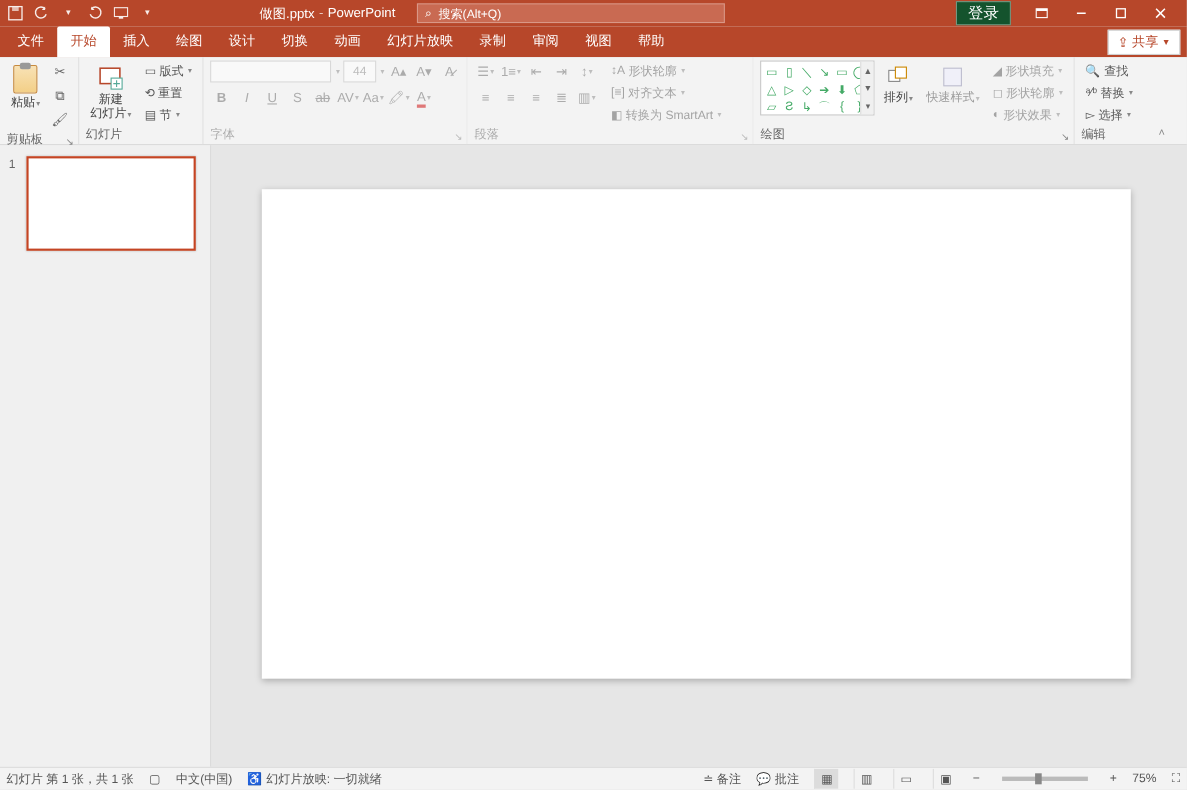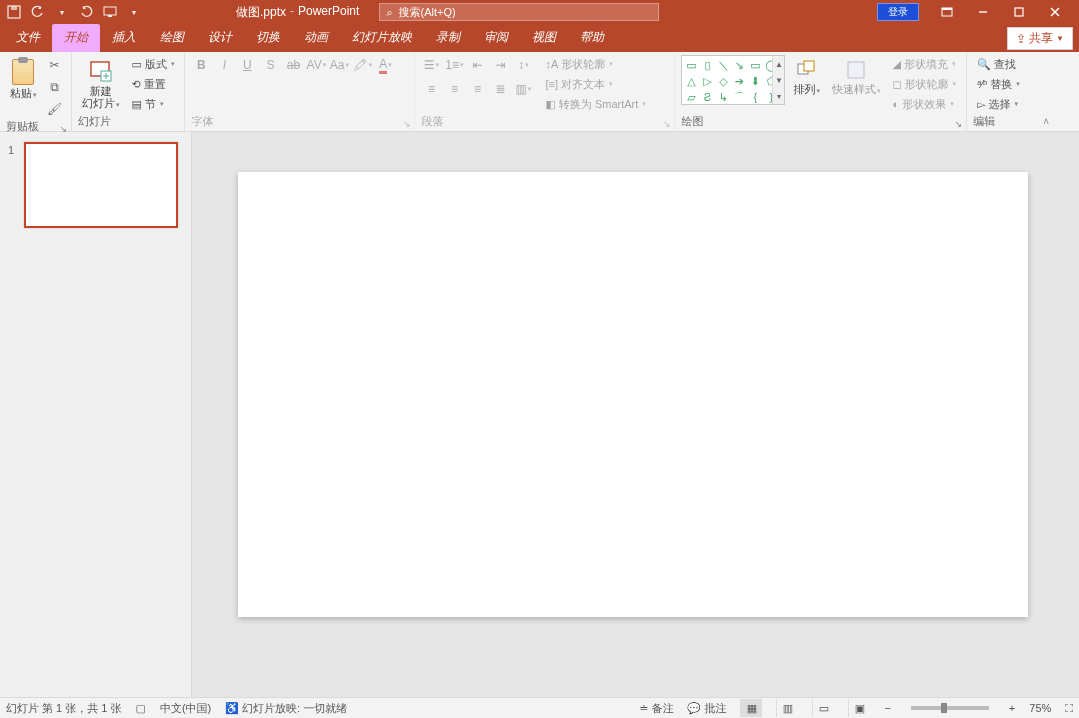--- a/index.html
+++ b/index.html
@@ -7,28 +7,28 @@
 
 
 .titlebar { height: 24px; background: #b7472a; display: flex; align-items: center; color: #fff; padding: 0 6px; }
 .titlebar .qat { display: flex; align-items: center; gap: 8px; }
 .titlebar .qat .ico { width: 16px; height: 16px; display: flex; align-items: center; justify-content: center; opacity: .9; }
 .titlebar .title-area { flex: 0 0 auto; margin-left: 94px; font-size: 12px; display: flex; gap: 4px; }
 .titlebar .sep { opacity: .7; }
 .titlebar .search { margin-left: 20px; width: 280px; height: 18px; background: #c96a52; border: 1px solid rgba(255,255,255,.3); display: flex; align-items: center; padding: 0 6px; font-size: 11px; color: #fff; }
 .titlebar .search .mag { margin-right: 6px; }
 .titlebar .spacer { flex: 1; }
-.titlebar .login { background: #1d4ed8; border: 1px solid rgba(255,255,255,.4); padding: 1px 10px; font-size: 10px; }
+.titlebar .login { background: #14532d; border: 1px solid rgba(255,255,255,.4); padding: 1px 10px; font-size: 14px; }
 .titlebar .wins { display: flex; gap: 0; margin-left: 10px; }
 .titlebar .wins .wbtn { width: 36px; height: 24px; display: flex; align-items: center; justify-content: center; }
 
 
 .tabsrow { height: 28px; background: #b7472a; display: flex; align-items: flex-end; padding: 0 4px; color: #fff; }
-.tabsrow .tab { padding: 5px 12px 6px; font-size: 12px; cursor: pointer; font-style: italic; }
-.tabsrow .tab.active { background: #f0abfc; color: #b7472a; border-top-left-radius: 2px; border-top-right-radius: 2px; }
+.tabsrow .tab { padding: 5px 12px 6px; font-size: 12px; cursor: pointer; }
+.tabsrow .tab.active { background: #ffffff; color: #b7472a; border-top-left-radius: 2px; border-top-right-radius: 2px; }
 .tabsrow .spacer { flex: 1; }
 .tabsrow .share { background: #fff; color: #b7472a; padding: 2px 8px; font-size: 12px; margin-bottom: 2px; margin-right: 2px; display: flex; align-items: center; gap: 3px; border: 1px solid #d0d0d0; }
 .tabsrow .share .caret { font-size: 8px; }
 
 
 .ribbon { height: 80px; background: #f3f3f3; border-bottom: 1px solid #d9d9d9; display: flex; }
 .group { border-right: 1px solid #e1e1e1; padding: 3px 6px 0; display: flex; flex-direction: column; }
 .group .controls { flex: 1; display: flex; align-items: flex-start; gap: 4px; }
 .group .glabel { text-align: left; font-size: 11px; color: #666; padding-bottom: 2px; position: relative; }
 .group .glabel .launcher { position: absolute; right: -2px; bottom: 2px; font-size: 9px; color: #888; }
@@ -209,20 +209,31 @@
             <span class="caretd">▾</span>
           </div>
       </div>
     </div>
     <div class="glabel"><span>幻灯片</span></div>
   </div>
 
   <div class="group disabled" style="min-width:230px">
     <div class="controls">
       <div class="col" style="gap:4px">
+        <div class="row">
+          <div class="fontbox"></div>
+          <span class="caretd">▾</span>
+          <div class="sizebox">
+              <span>44</span>
+            </div>
+          <span class="caretd">▾</span>
+          <div class="sbtn">A▴</div>
+          <div class="sbtn">A▾</div>
+          <div class="sbtn">A̷</div>
+        </div>
         <div class="row">
           <div class="sbtn">
               <b>B</b>
             </div>
           <div class="sbtn">
               <i>I</i>
             </div>
           <div class="sbtn">
               <u>U</u>
             </div>

